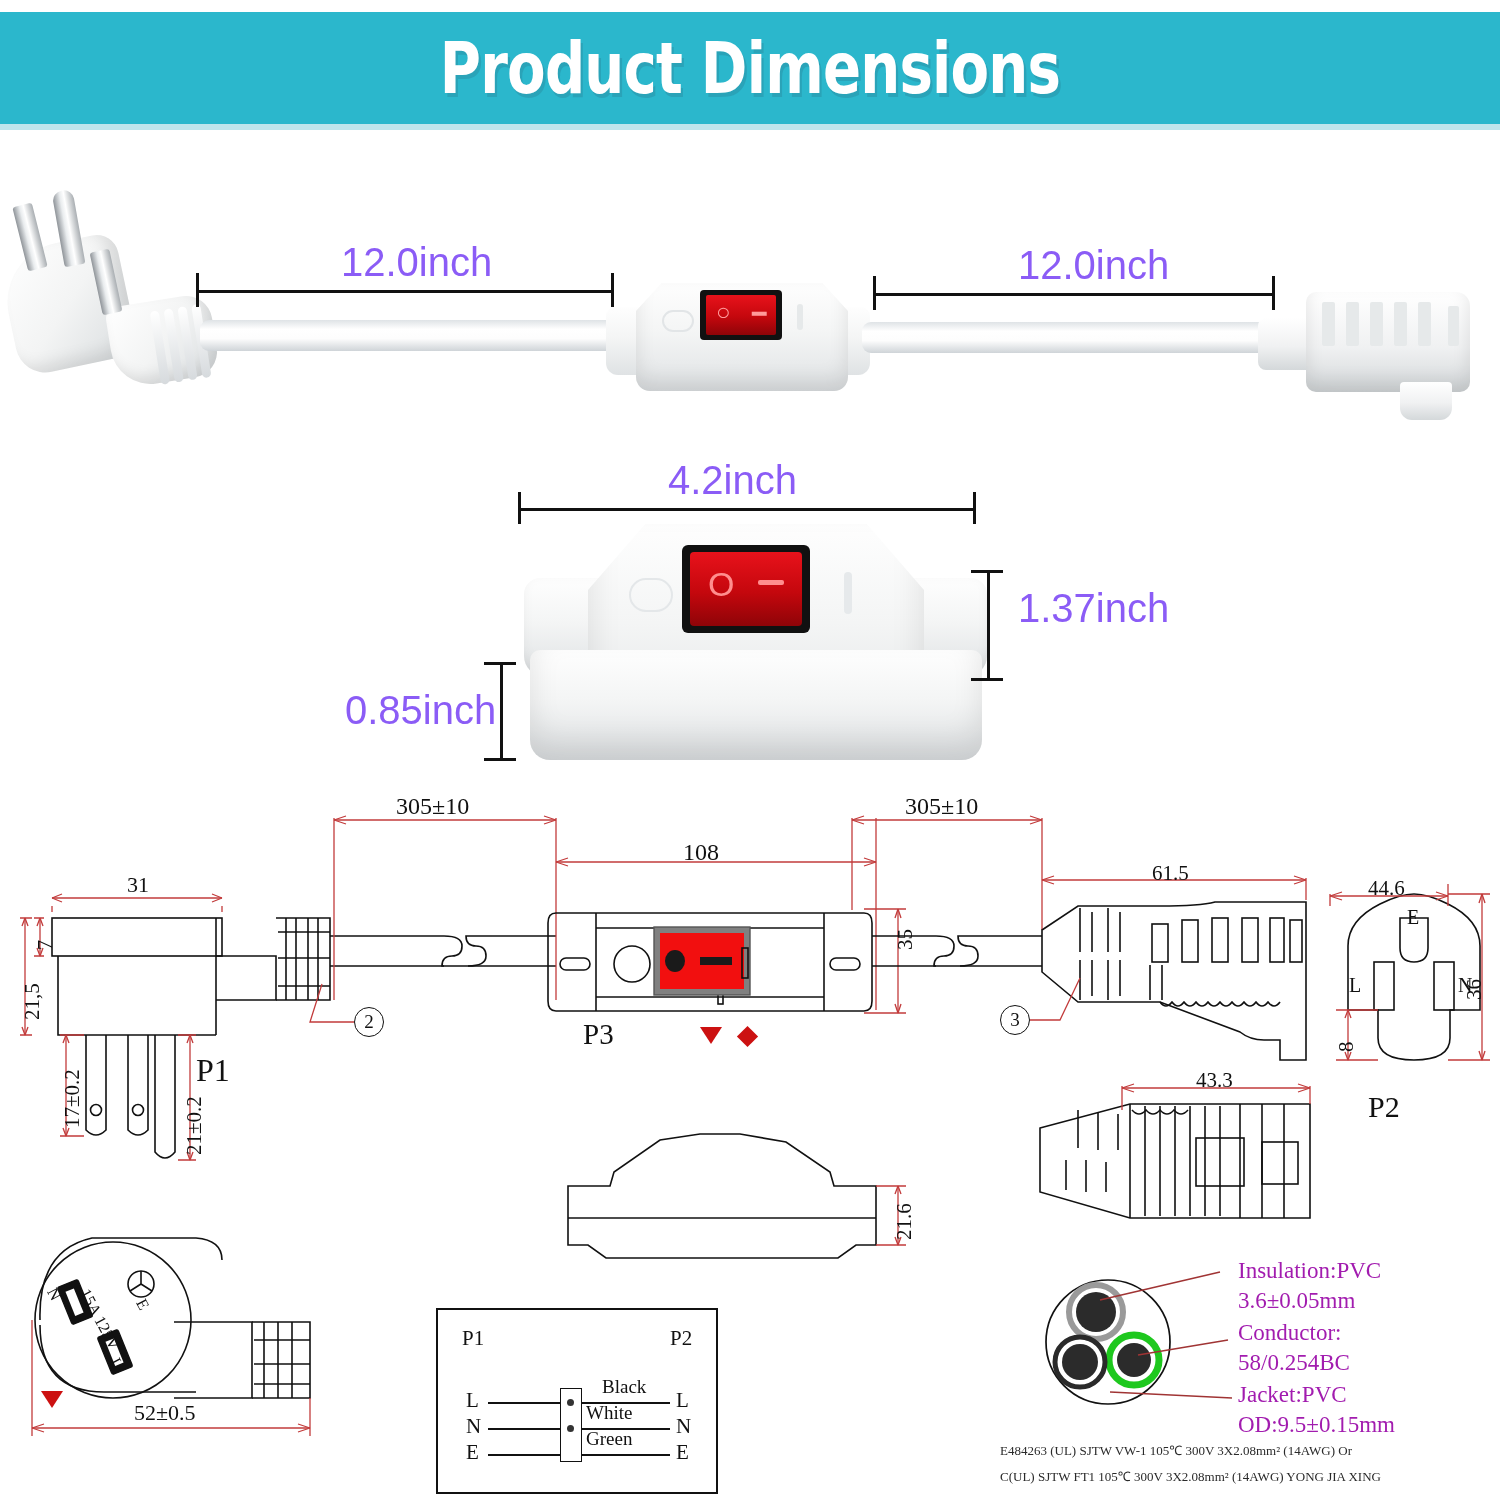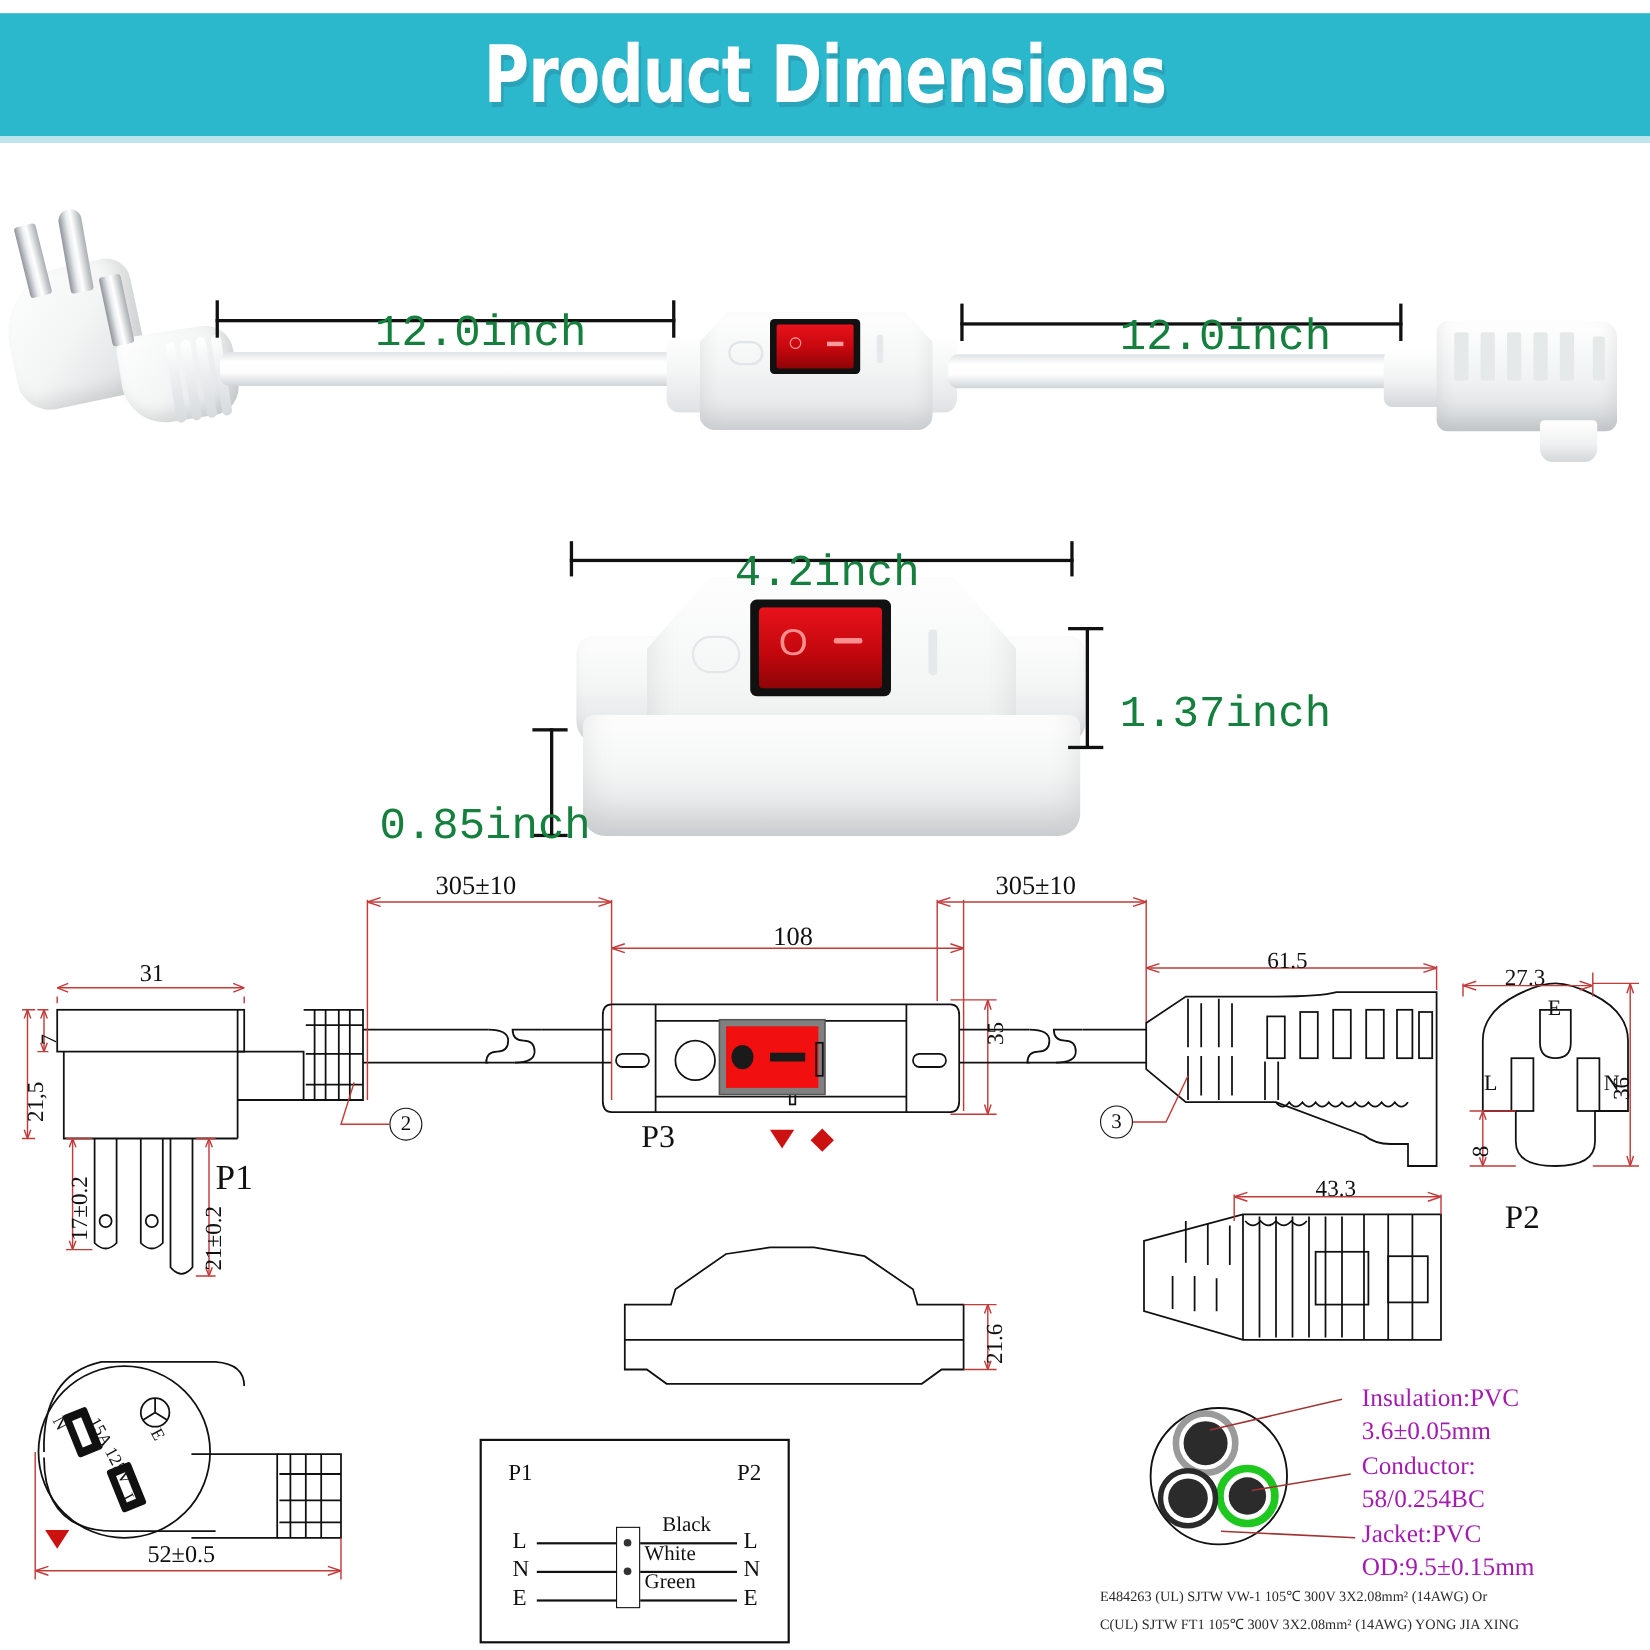--- a/index.html
+++ b/index.html
@@ -38,25 +38,24 @@
     letter-spacing: -1px;
     transform: scaleX(0.78);
     transform-origin: center center;
     text-shadow: 3px 4px 0 rgba(40,120,140,0.30);
     white-space: nowrap;
   }
 
   
   .dim-photo-label {
     position: absolute;
-    font-family: Liberation Mono, monospace;
+    font-family: Liberation Sans, sans-serif;
     font-size: 40px;
-    color: #15803d;
+    color: #8b5cf6;
     white-space: nowrap;
-    margin-top: 42px;
   }
 
   
   .pline-h { position: absolute; height: 3px; background: #111; }
   .pline-v { position: absolute; width: 3px; background: #111; }
 
   .cord-wire {
     position: absolute;
     background: linear-gradient(to bottom,#dfe3e6 0%, #ffffff 30%, #fdfdfd 60%, #cfd4d8 100%);
     border-radius: 9px;
@@ -527,29 +526,29 @@
   </svg>
 
   <div class="tech-label" style="left:127px; top:872px; font-size:22px;">31</div>
   <div class="tech-label rot90" style="left:34px; top:950px; font-size:20px;">7</div>
   <div class="tech-label rot90" style="left:20px; top:1020px; font-size:21px;">21,5</div>
   <div class="tech-label rot90" style="left:60px; top:1128px; font-size:21px;">17±0.2</div>
   <div class="tech-label rot90" style="left:182px; top:1155px; font-size:21px;">21±0.2</div>
   <div class="tech-label" style="left:196px; top:1052px; font-size:32px;">P1</div>
 
   <div class="tech-label" style="left:396px; top:793px; font-size:24px;">305±10</div>
-  <div class="tech-label" style="left:683px; top:839px; font-size:24px;margin-left:20px;">108</div>
+  <div class="tech-label" style="left:683px; top:839px; font-size:24px;">108</div>
   <div class="tech-label" style="left:905px; top:793px; font-size:24px;">305±10</div>
   <div class="tech-label rot90" style="left:893px; top:950px; font-size:21px;">35</div>
   <div class="tech-label" style="left:583px; top:1018px; font-size:29px;">P3</div>
   <div class="tech-label rot90" style="left:892px; top:1240px; font-size:21px;">21.6</div>
 
   <div class="tech-label" style="left:1152px; top:861px; font-size:21px;">61.5</div>
   <div class="tech-label" style="left:1196px; top:1068px; font-size:21px;">43.3</div>
-  <div class="tech-label" style="left:1368px; top:876px; font-size:21px;">27.3</div>
+  <div class="tech-label" style="left:1368px; top:876px; font-size:21px;">44.6</div>
   <div class="tech-label rot90" style="left:1462px; top:1000px; font-size:21px;">36</div>
   <div class="tech-label rot90" style="left:1334px; top:1052px; font-size:21px;">8</div>
   <div class="tech-label" style="left:1407px; top:906px; font-size:20px;">E</div>
   <div class="tech-label" style="left:1349px; top:974px; font-size:20px;">L</div>
   <div class="tech-label" style="left:1458px; top:974px; font-size:20px;">N</div>
   <div class="tech-label" style="left:1368px; top:1090px; font-size:30px;">P2</div>
 
   <div class="tech-label" style="left:92px; top:1286px; font-size:16px; transform:rotate(62deg); transform-origin:left top;">15A 125V</div>
   <div class="tech-label" style="left:148px; top:1296px; font-size:16px; transform:rotate(62deg); transform-origin:left top;">E</div>
   <div class="tech-label" style="left:59px; top:1285px; font-size:16px; transform:rotate(62deg); transform-origin:left top;">N</div>

